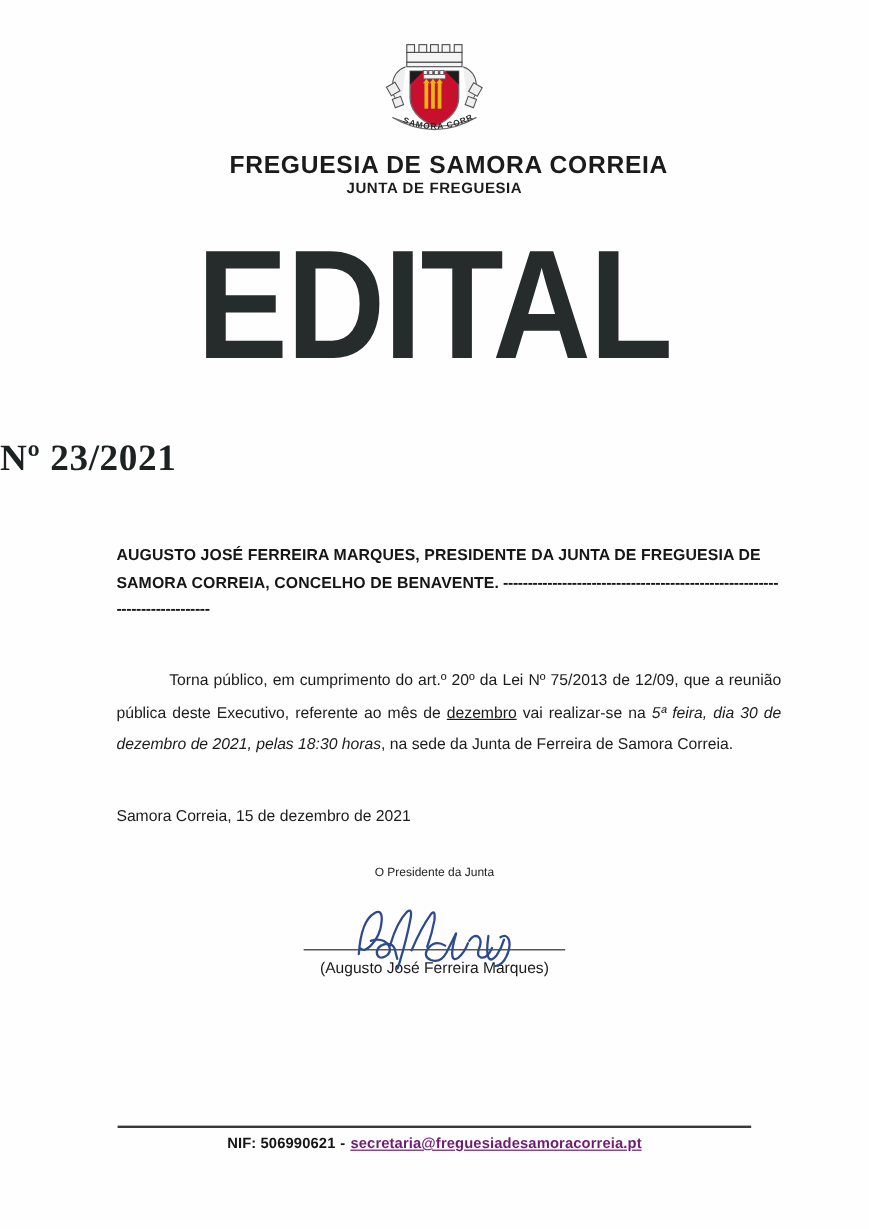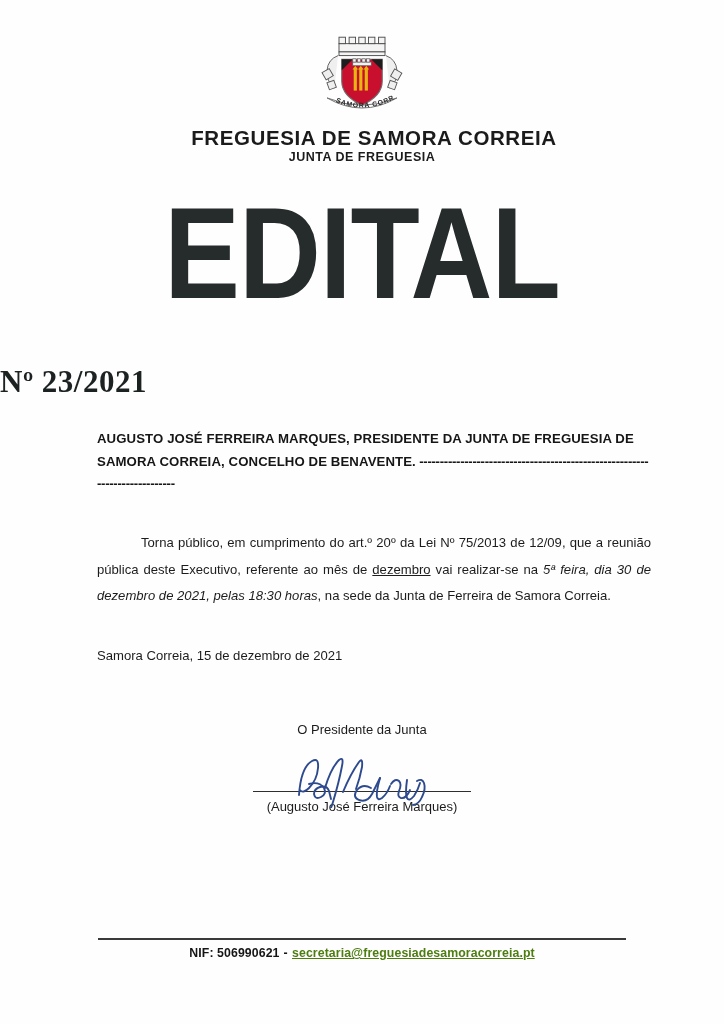--- a/index.html
+++ b/index.html
@@ -91,21 +91,21 @@
     font-weight: bold;
     color: #1c2122;
     letter-spacing: 0.5px;
   }
 
   
   .body-block {
     position: absolute;
     left: 97px;
     width: 554px;
-    top: 428px;
+    top: 452px;
   }
 
   .preamble {
     font-size: 13.2px;
     font-weight: bold;
     line-height: 1.72;
     letter-spacing: 0.1px;
     color: #161616;
     text-align: left;
   }
@@ -132,21 +132,21 @@
     color: #1c1c1c;
   }
 
   
   .sign-title {
     position: absolute;
     top: 722px;
     left: 0;
     width: 100%;
     text-align: center;
-    font-size: 13px;
+    font-size: 10px;
     color: #1c1c1c;
   }
   .sig-area {
     position: absolute;
     top: 762px;
     left: 0;
     width: 100%;
     display: flex;
     flex-direction: column;
     align-items: center;
@@ -194,21 +194,21 @@
   }
   .footer-line {
     text-align: center;
     font-size: 12.3px;
     font-weight: bold;
     letter-spacing: 0.1px;
     color: #151515;
     line-height: 1.55;
   }
   .footer-email {
-    color: #4d7c0f;
+    color: #701a75;
     text-decoration: underline;
     font-weight: bold;
   }
   .sep { letter-spacing: 0.5px; }
 </style>
 </head>
 <body>
 
 <div class="page">
 

